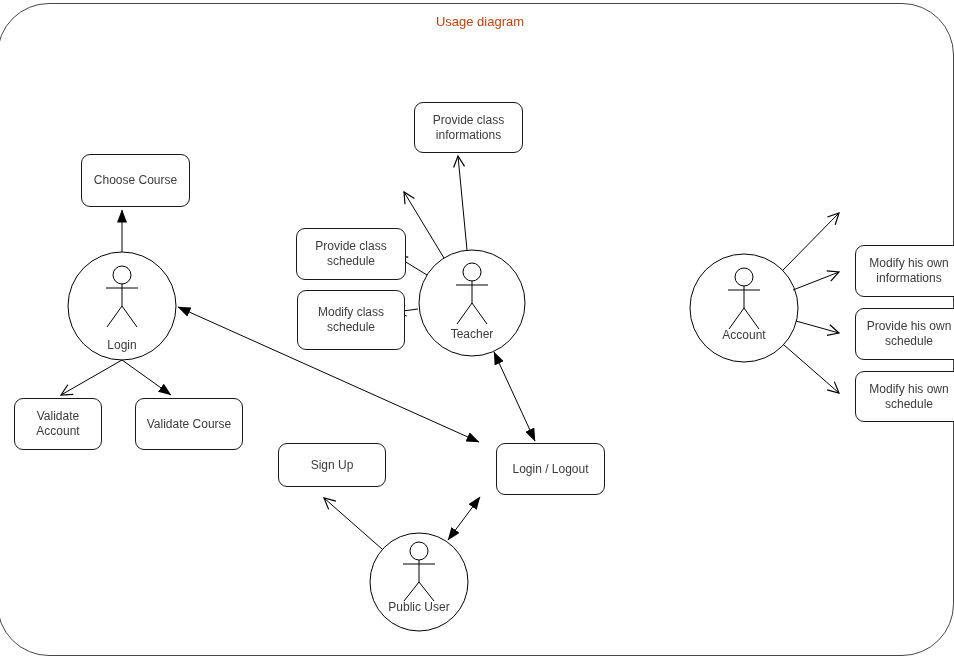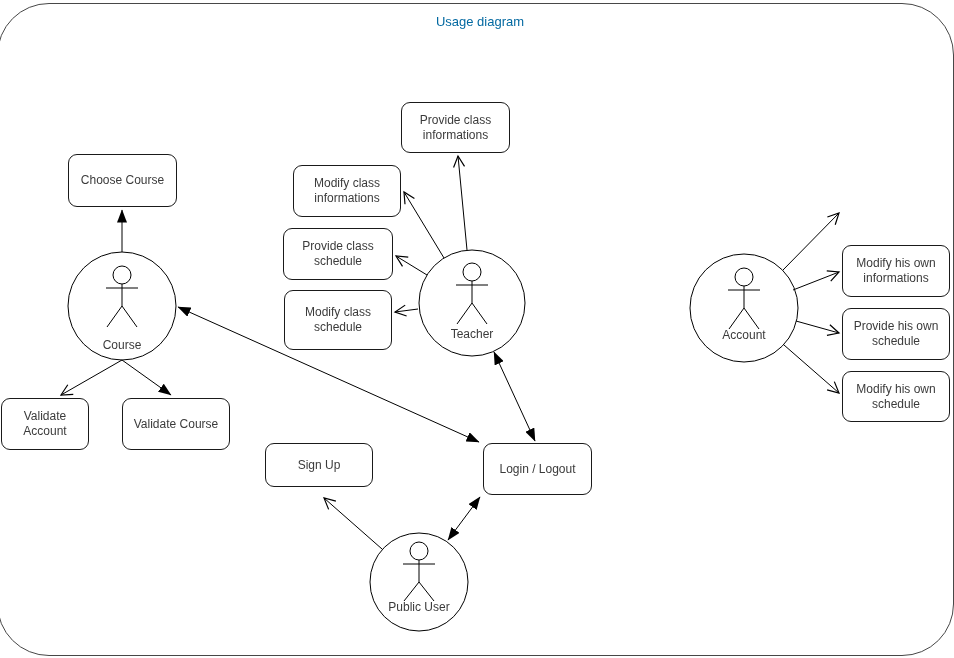--- a/index.html
+++ b/index.html
@@ -6,28 +6,28 @@
   .canvas {
     position:relative; width:954px; height:658px; background:#ffffff;
     font-family:"Liberation Sans", sans-serif; overflow:hidden;
   }
   .boundary {
     position:absolute; left:-3px; top:3px; width:957px; height:653px;
     border:1px solid #474747; border-radius:52px; box-sizing:border-box;
   }
   .title {
     position:absolute; left:380px; top:14px; width:200px;
-    text-align:center; font-size:13px; color:#0369a1;
+    text-align:center; font-size:13px; color:#c2410c;
   }
   svg.layer { position:absolute; left:0; top:0; }
   .usecase {
     position:absolute; box-sizing:border-box; background:#ffffff;
     border:1px solid #1a1a1a; border-radius:9px;
     display:flex; align-items:center; justify-content:center;
-    text-align:center; font-size:12px; line-height:15px; color:#3b3b3b; padding:2px;
+    text-align:center; font-size:12px; line-height:15px; color:#3b3b3b; padding:2px;margin-left:13px;
   }
   .actor-label {
     position:absolute; width:110px; text-align:center;
     font-size:12px; color:#3b3b3b;
   }
 </style>
 </head>
 <body>
 
 <div class="canvas">
@@ -94,29 +94,28 @@
       <line x1="793" y1="290" x2="839" y2="272" marker-end="url(#mOpen)"></line>
       <line x1="796" y1="321" x2="839" y2="333" marker-end="url(#mOpen)"></line>
       <line x1="784" y1="345" x2="839" y2="393" marker-end="url(#mOpen)"></line>
       <line x1="382" y1="549" x2="324" y2="498" marker-end="url(#mOpen)"></line>
       <line x1="448" y1="540" x2="480" y2="497" marker-start="url(#mBlock)" marker-end="url(#mBlock)"></line>
     </g>
   </svg>
 
   <div class="usecase" style="left:68px;top:154px;width:109px;height:53px;">Choose Course</div>
   <div class="usecase" style="left:401px;top:102px;width:109px;height:51px;">Provide class informations</div>
-  <div class="usecase" style="left:293px;top:165px;width:108px;height:52px;">Modify class informations</div>
   <div class="usecase" style="left:283px;top:228px;width:110px;height:52px;">Provide class schedule</div>
   <div class="usecase" style="left:284px;top:290px;width:108px;height:60px;">Modify class schedule</div>
   <div class="usecase" style="left:842px;top:245px;width:108px;height:52px;">Modify his own informations</div>
   <div class="usecase" style="left:842px;top:308px;width:108px;height:52px;">Provide his own schedule</div>
   <div class="usecase" style="left:842px;top:371px;width:108px;height:51px;">Modify his own schedule</div>
   <div class="usecase" style="left:1px;top:398px;width:88px;height:52px;">Validate Account</div>
   <div class="usecase" style="left:122px;top:398px;width:108px;height:52px;">Validate Course</div>
   <div class="usecase" style="left:265px;top:443px;width:108px;height:44px;">Sign Up</div>
   <div class="usecase" style="left:483px;top:443px;width:109px;height:52px;">Login / Logout</div>
 
-  <div class="actor-label" style="left:67px;top:338px;">Course</div>
+  <div class="actor-label" style="left:67px;top:338px;">Login</div>
   <div class="actor-label" style="left:417px;top:327px;">Teacher</div>
   <div class="actor-label" style="left:689px;top:328px;">Account</div>
   <div class="actor-label" style="left:364px;top:600px;">Public User</div>
 
 </div>
 
 </body></html>

